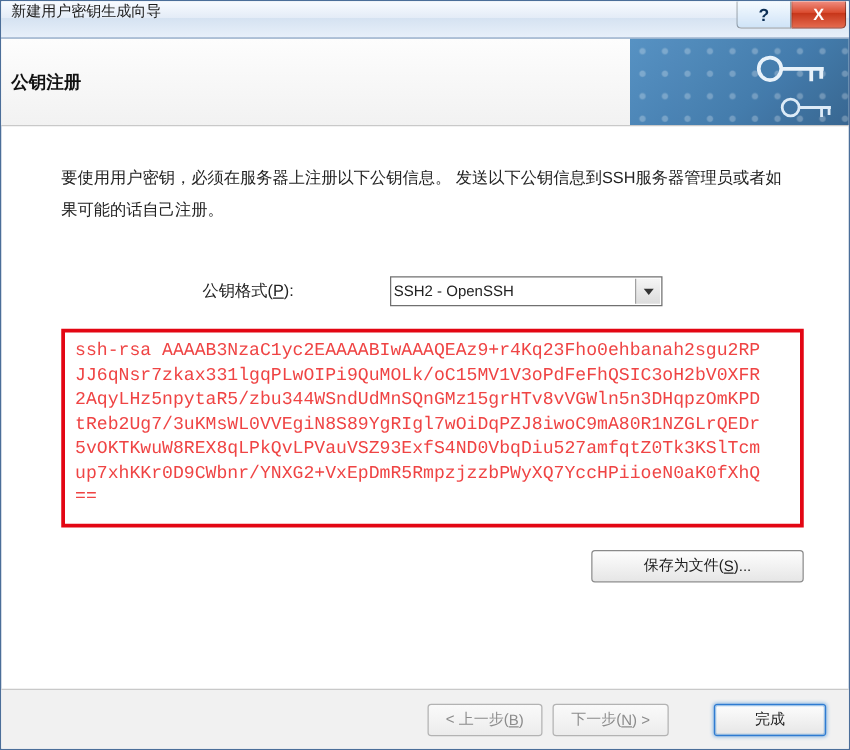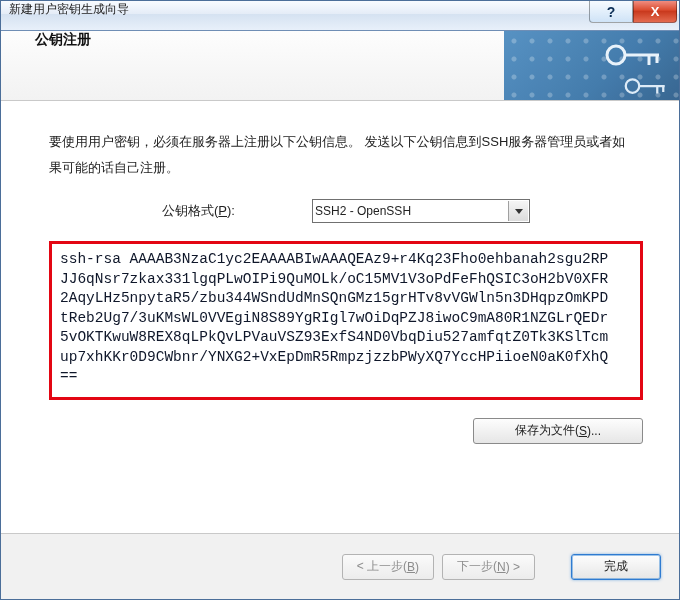--- a/index.html
+++ b/index.html
@@ -64,22 +64,22 @@
     font-size: 13px;
     font-weight: bold;
   }
   
   .banner {
     height: 70px;
     border-bottom: 1px solid #c9c9c9;
     background: linear-gradient(to bottom, #fdfdfd, #f2f2f2);
     position: relative;
     display: flex;
-    align-items: flex-start;
-    padding-left: 34px;
+    align-items: center;
+    padding-left: 8px;
   }
   .banner .banner-title {
     font-size: 14px;
     font-weight: bold;
     color: #111;
   }
   .banner .deco {
     position: absolute;
     right: 0;
     top: 0;
@@ -95,21 +95,21 @@
   
   .content {
     flex: 1;
     padding: 28px 36px 10px 48px;
     color: #222;
     position: relative;
   }
   .intro {
     font-size: 13px;
     line-height: 2.0;
-    margin-bottom: 18px;
+    margin-bottom: 40px;
     max-width: 580px;
   }
   .field-row {
     display: flex;
     align-items: center;
     gap: 40px;
     margin-bottom: 18px;
     justify-content: center;
   }
   .field-label {
@@ -145,33 +145,33 @@
     border-left: 4px solid transparent;
     border-right: 4px solid transparent;
     border-top: 5px solid #333;
   }
   .key-box {
     border: 3px solid #e30613;
     padding: 6px 24px 10px 8px;
     font-family: "Courier New", monospace;
     font-size: 14.5px;
     line-height: 1.35;
-    color: #0f172a;
+    color: #ef4444;
     word-break: break-all;
     min-height: 150px;
     background: #fff;
   }
   .save-row {
     display: flex;
     justify-content: flex-end;
     margin-top: 18px;
   }
   
   .footer {
-    height: 66px;
+    height: 48px;
     border-top: 1px solid #c9c9c9;
     background: #f1f1f1;
     display: flex;
     align-items: center;
     justify-content: flex-end;
     gap: 8px;
     padding-right: 18px;
   }
   .btn {
     height: 26px;

